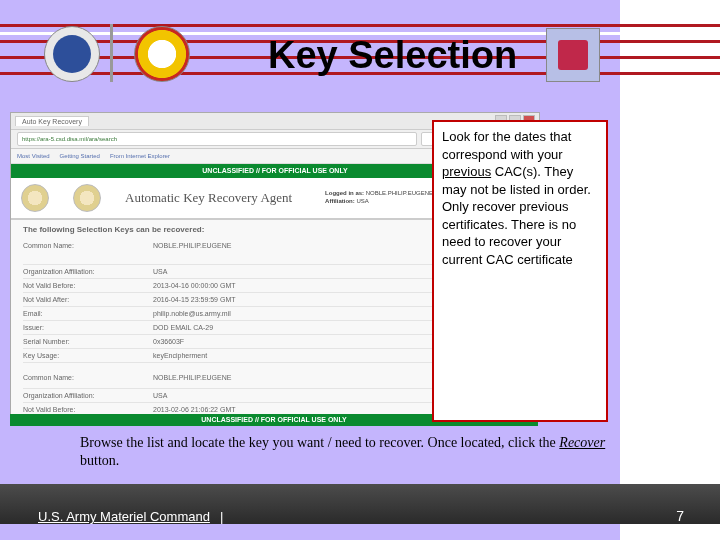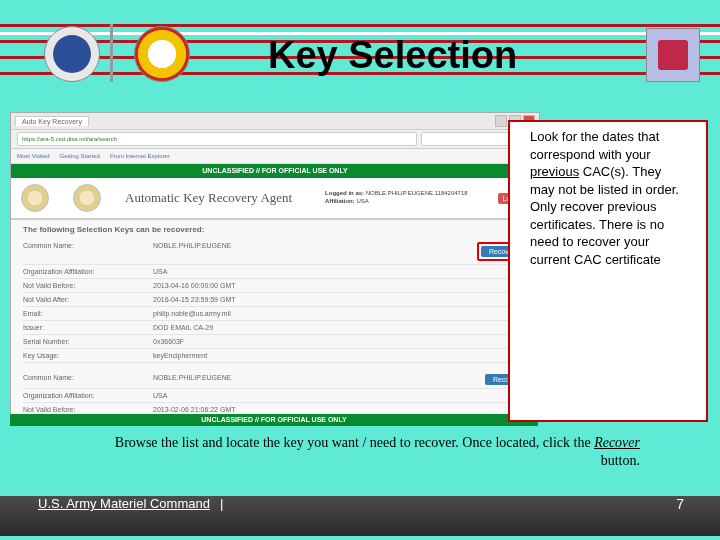--- a/index.html
+++ b/index.html
@@ -1,16 +1,16 @@
 <!DOCTYPE html>
 <html><head>
 <meta charset="utf-8">
 <style>
   html,body{margin:0;padding:0;width:720px;height:540px;font-family:Arial,Helvetica,sans-serif;background:#fff;overflow:hidden}
-  .slide{width:720px;height:540px;position:relative;background:#5eead4}
+  .slide{width:620px;height:540px;position:relative;background:#c4b5fd}
   .stripes{position:absolute;left:0;top:24px;width:720px;height:56px}
   .s{position:absolute;left:0;right:0;height:3px}
   .s.r{background:#b01820}
   .title{position:absolute;left:268px;top:34px;font-size:38px;font-weight:bold;color:#000}
   .crest{position:absolute;width:54px;height:54px;top:26px;border-radius:50%;background:radial-gradient(circle,#fff 0 36%,#f2c400 38% 62%,#c82820 64% 100%);border:1px solid #888}
   .crest.amc{left:44px;background:radial-gradient(circle,#fff 0 30%,#e8e8e8 30% 100%)}
   .crest.amc:after{content:"";position:absolute;left:8px;top:8px;width:38px;height:38px;border-radius:50%;background:#2d4f9a}
   .crest.star{left:134px}
   .sepbar{position:absolute;left:110px;top:24px;width:3px;height:58px;background:#999}
   .unit-crest{position:absolute;right:20px;top:28px;width:52px;height:52px;background:#b7bfe6;border:1px solid #888}
@@ -33,24 +33,24 @@
   .logbtn{background:#d9534f;color:#fff;padding:2px 5px;border-radius:2px;font-size:7px;margin-left:6px}
   .sub{font-size:8px;color:#666;font-weight:bold;padding:5px 12px}
   .rows{padding:0 12px}
   .row{display:flex;border-bottom:1px solid #e4e4e4;padding:3px 0;font-size:7px;color:#666}
   .row .lab{width:130px}
   .row .val{flex:1}
   .recov{background:#337ab7;color:#fff;padding:2px 8px;border-radius:2px;font-size:7px;display:inline-block}
   .recov-hl{border:2px solid #e00000;padding:2px;display:inline-block;border-radius:2px}
   .bgap{height:8px}
   .classbar2{position:absolute;left:10px;bottom:114px;width:528px;height:12px;background:#0a8a2f;color:#fff;font-size:7px;text-align:center;line-height:12px;font-weight:bold}
-  .callout{position:absolute;right:12px;top:120px;width:156px;height:286px;border:2px solid #c00000;background:#fff;padding:6px 20px;font-size:13px;line-height:1.35;color:#000}
-  .caption{position:absolute;left:80px;top:434px;width:560px;text-align:right;font-family:"Times New Roman",serif;font-size:14px;color:#000;line-height:1.3}
+  .callout{position:absolute;right:12px;top:120px;width:156px;height:286px;border:2px solid #c00000;background:#fff;padding:6px 8px;font-size:13px;line-height:1.35;color:#000}
+  .caption{position:absolute;left:80px;top:434px;width:560px;text-align:left;font-family:"Times New Roman",serif;font-size:14px;color:#000;line-height:1.3}
   .caption .rec{text-decoration:underline;font-style:italic}
-  .footer{position:absolute;left:0;bottom:4px;width:720px;height:40px;background:linear-gradient(#4c4c4c,#2a2a2a);color:#fff;display:flex;align-items:flex-start;font-size:13px}
+  .footer{position:absolute;left:0;bottom:16px;width:720px;height:40px;background:linear-gradient(#4c4c4c,#2a2a2a);color:#fff;display:flex;align-items:flex-end;font-size:13px}
   .footer .a{margin-left:38px;text-decoration:underline}
   .footer .sep{margin:0 10px}
   .footer .b{text-decoration:underline}
   .footer .pg{position:absolute;right:36px;font-size:14px}
 </style>
 </head>
 <body>
 
 <div class="slide">
 

